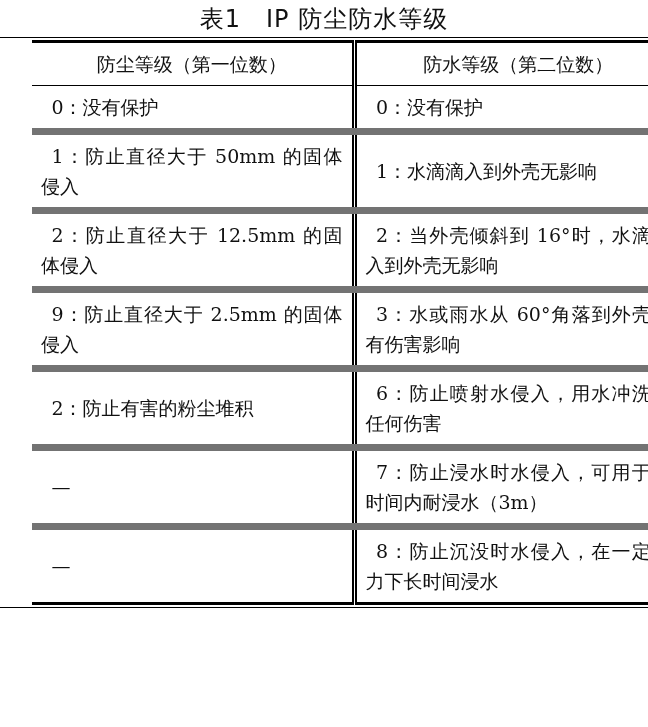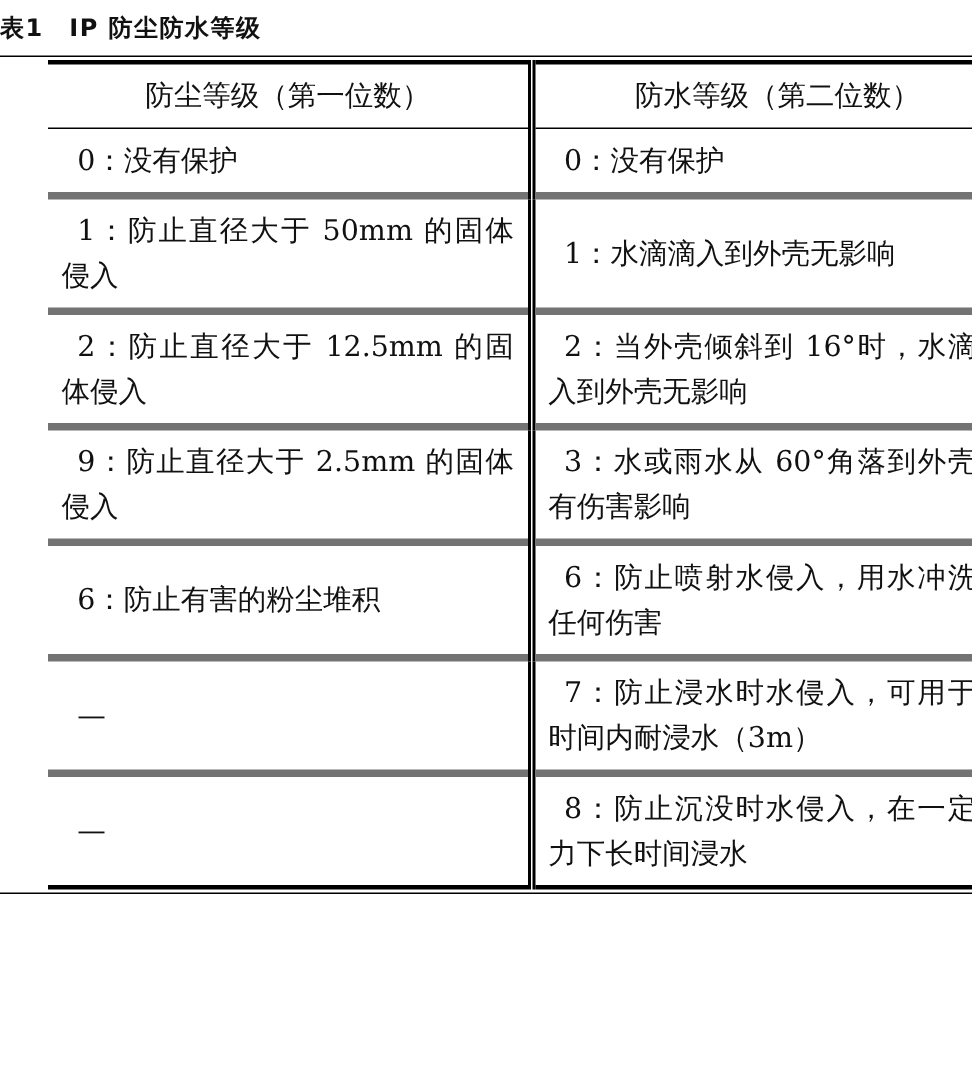--- a/index.html
+++ b/index.html
@@ -4,24 +4,24 @@
 <style>
   * { box-sizing: border-box; }
   html, body { margin: 0; padding: 0; }
   body {
     width: 648px; height: 727px;
     background: #ffffff;
     color: #111111;
     font-family: "DejaVu Serif", "Liberation Serif", serif;
   }
   .caption {
-    text-align: left;
+    text-align: center;
     font-family: "DejaVu Sans", "Liberation Sans", sans-serif;
-    font-weight: bold;
-    font-size: 16px;
+    font-weight: normal;
+    font-size: 24px;
     line-height: 24px;
     padding: 7px 0 6px 0;
     letter-spacing: 1px;
   }
   .table-wrap {
     border-top: 1px solid #000;
     padding-top: 2px;
     border-bottom: 1px solid #000;
     padding-bottom: 2px;
   }
@@ -41,21 +41,21 @@
     padding: 6px 9px;
     vertical-align: middle;
   }
   thead th {
     text-align: center;
     border-bottom: 1px solid #000;
   }
   tbody td {
     text-align: justify;
     text-indent: 0.55em;
-    border-bottom: 5px solid #737373;
+    border-bottom: 7px solid #737373;
   }
   tbody tr:last-child td { border-bottom: none; }
   th.water, td.water { border-left: 5px double #000; }
 </style>
 </head>
 <body>
 
 <div class="caption">表1　IP 防尘防水等级</div>
 
 <div class="table-wrap">
@@ -81,21 +81,21 @@
       </tr>
       <tr>
         <td class="dust">2：防止直径大于 12.5mm 的固体侵入</td>
         <td class="water">2：当外壳倾斜到 16°时，水滴滴入到外壳无影响</td>
       </tr>
       <tr>
         <td class="dust">9：防止直径大于 2.5mm 的固体侵入</td>
         <td class="water">3：水或雨水从 60°角落到外壳没有伤害影响</td>
       </tr>
       <tr>
-        <td class="dust">6：防止有害的粉尘堆积</td>
+        <td class="dust">2：防止有害的粉尘堆积</td>
         <td class="water">6：防止喷射水侵入，用水冲洗无任何伤害</td>
       </tr>
       <tr>
         <td class="dust">—</td>
         <td class="water">7：防止浸水时水侵入，可用于短时间内耐浸水（3m）</td>
       </tr>
       <tr>
         <td class="dust">—</td>
         <td class="water">8：防止沉没时水侵入，在一定压力下长时间浸水</td>
       </tr>

